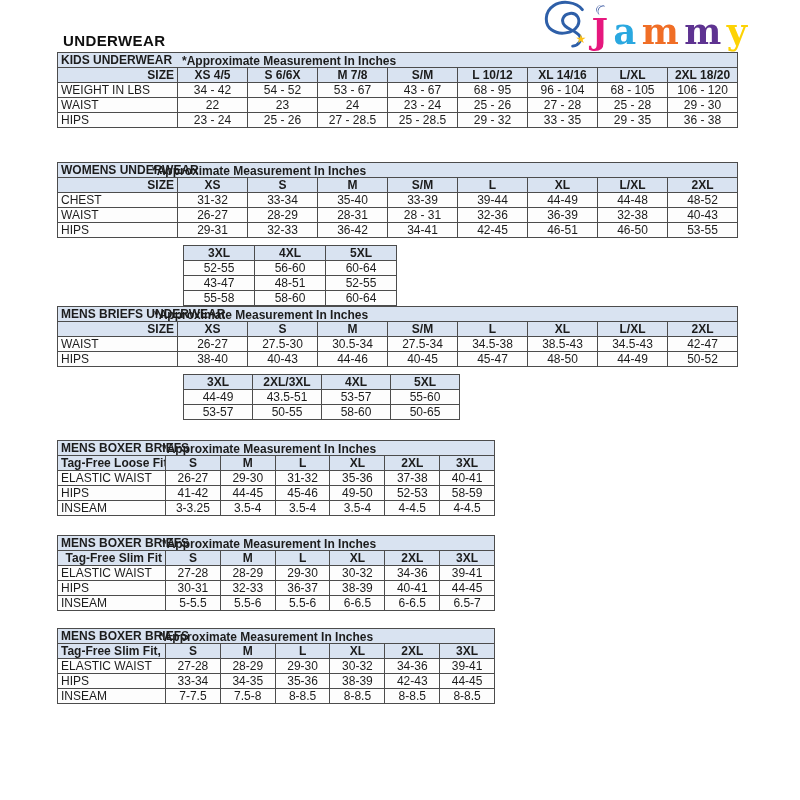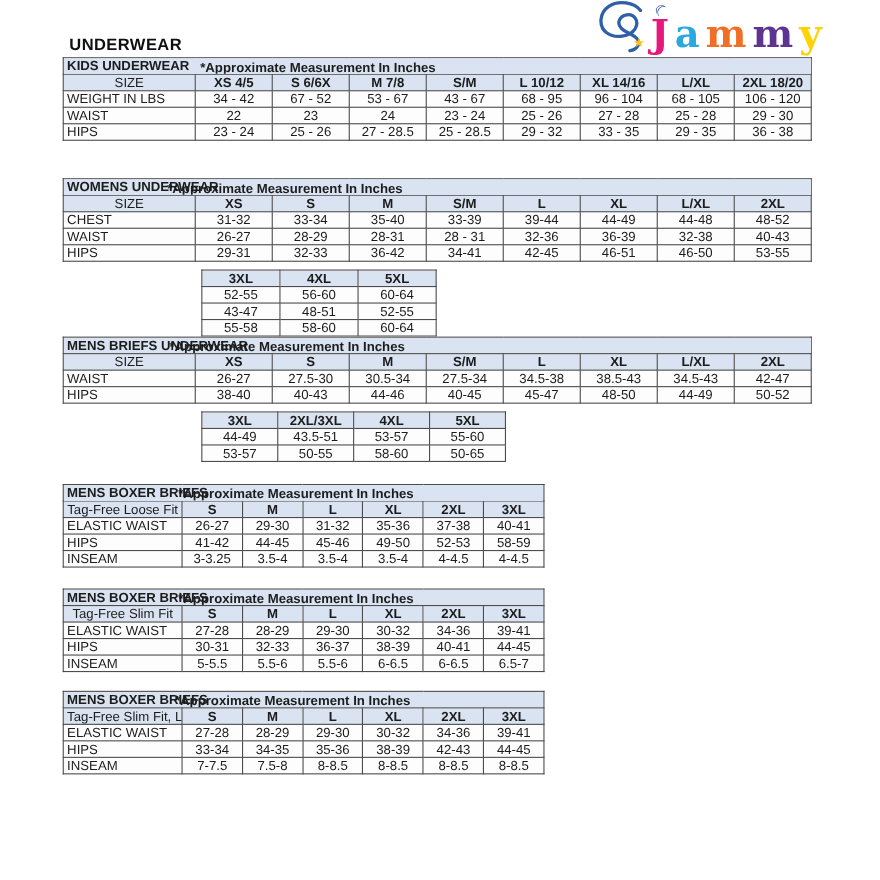--- a/index.html
+++ b/index.html
@@ -52,21 +52,21 @@
     border: 1px solid var(--border, #4c4c4c);
     height: 14px; padding: 0 3px;
     background: #fdfdfd; text-align: center;
     overflow: hidden; white-space: nowrap;
   }
   .tbl td.title-cell {
     background: var(--band, #d9e3f1);
     text-align: left; position: relative; font-weight: bold;
   }
   .tbl td.col-head { background: var(--band, #d9e3f1); font-weight: bold; }
-  .tbl td.lbl-head { background: var(--band, #d9e3f1); font-weight: normal; text-align: center; }
+  .tbl td.lbl-head { background: var(--band, #d9e3f1); font-weight: bold; text-align: right; }
   .tbl td.row-lbl  { text-align: left; }
 
   .tbl .sub { position: absolute; top: 1px; font-weight: bold; }
   #t-kids .sub       { left: 124px; }
   #t-womens .sub     { left: 94px; }
   #t-mensbriefs .sub { left: 96px; }
   #t-loose .sub      { left: 104px; }
   #t-slim .sub       { left: 104px; }
   #t-long .sub       { left: 101px; }
 
@@ -128,21 +128,21 @@
             <td class="col-head">M 7/8</td>
             <td class="col-head">S/M</td>
             <td class="col-head">L 10/12</td>
             <td class="col-head">XL 14/16</td>
             <td class="col-head">L/XL</td>
             <td class="col-head">2XL 18/20</td>
           </tr>
           <tr>
             <td class="row-lbl">WEIGHT IN LBS</td>
             <td>34 - 42</td>
-            <td>67 - 52</td>
+            <td>54 - 52</td>
             <td>53 - 67</td>
             <td>43 - 67</td>
             <td>68 - 95</td>
             <td>96 - 104</td>
             <td>68 - 105</td>
             <td>106 - 120</td>
           </tr>
           <tr>
             <td class="row-lbl">WAIST</td>
             <td>22</td>

